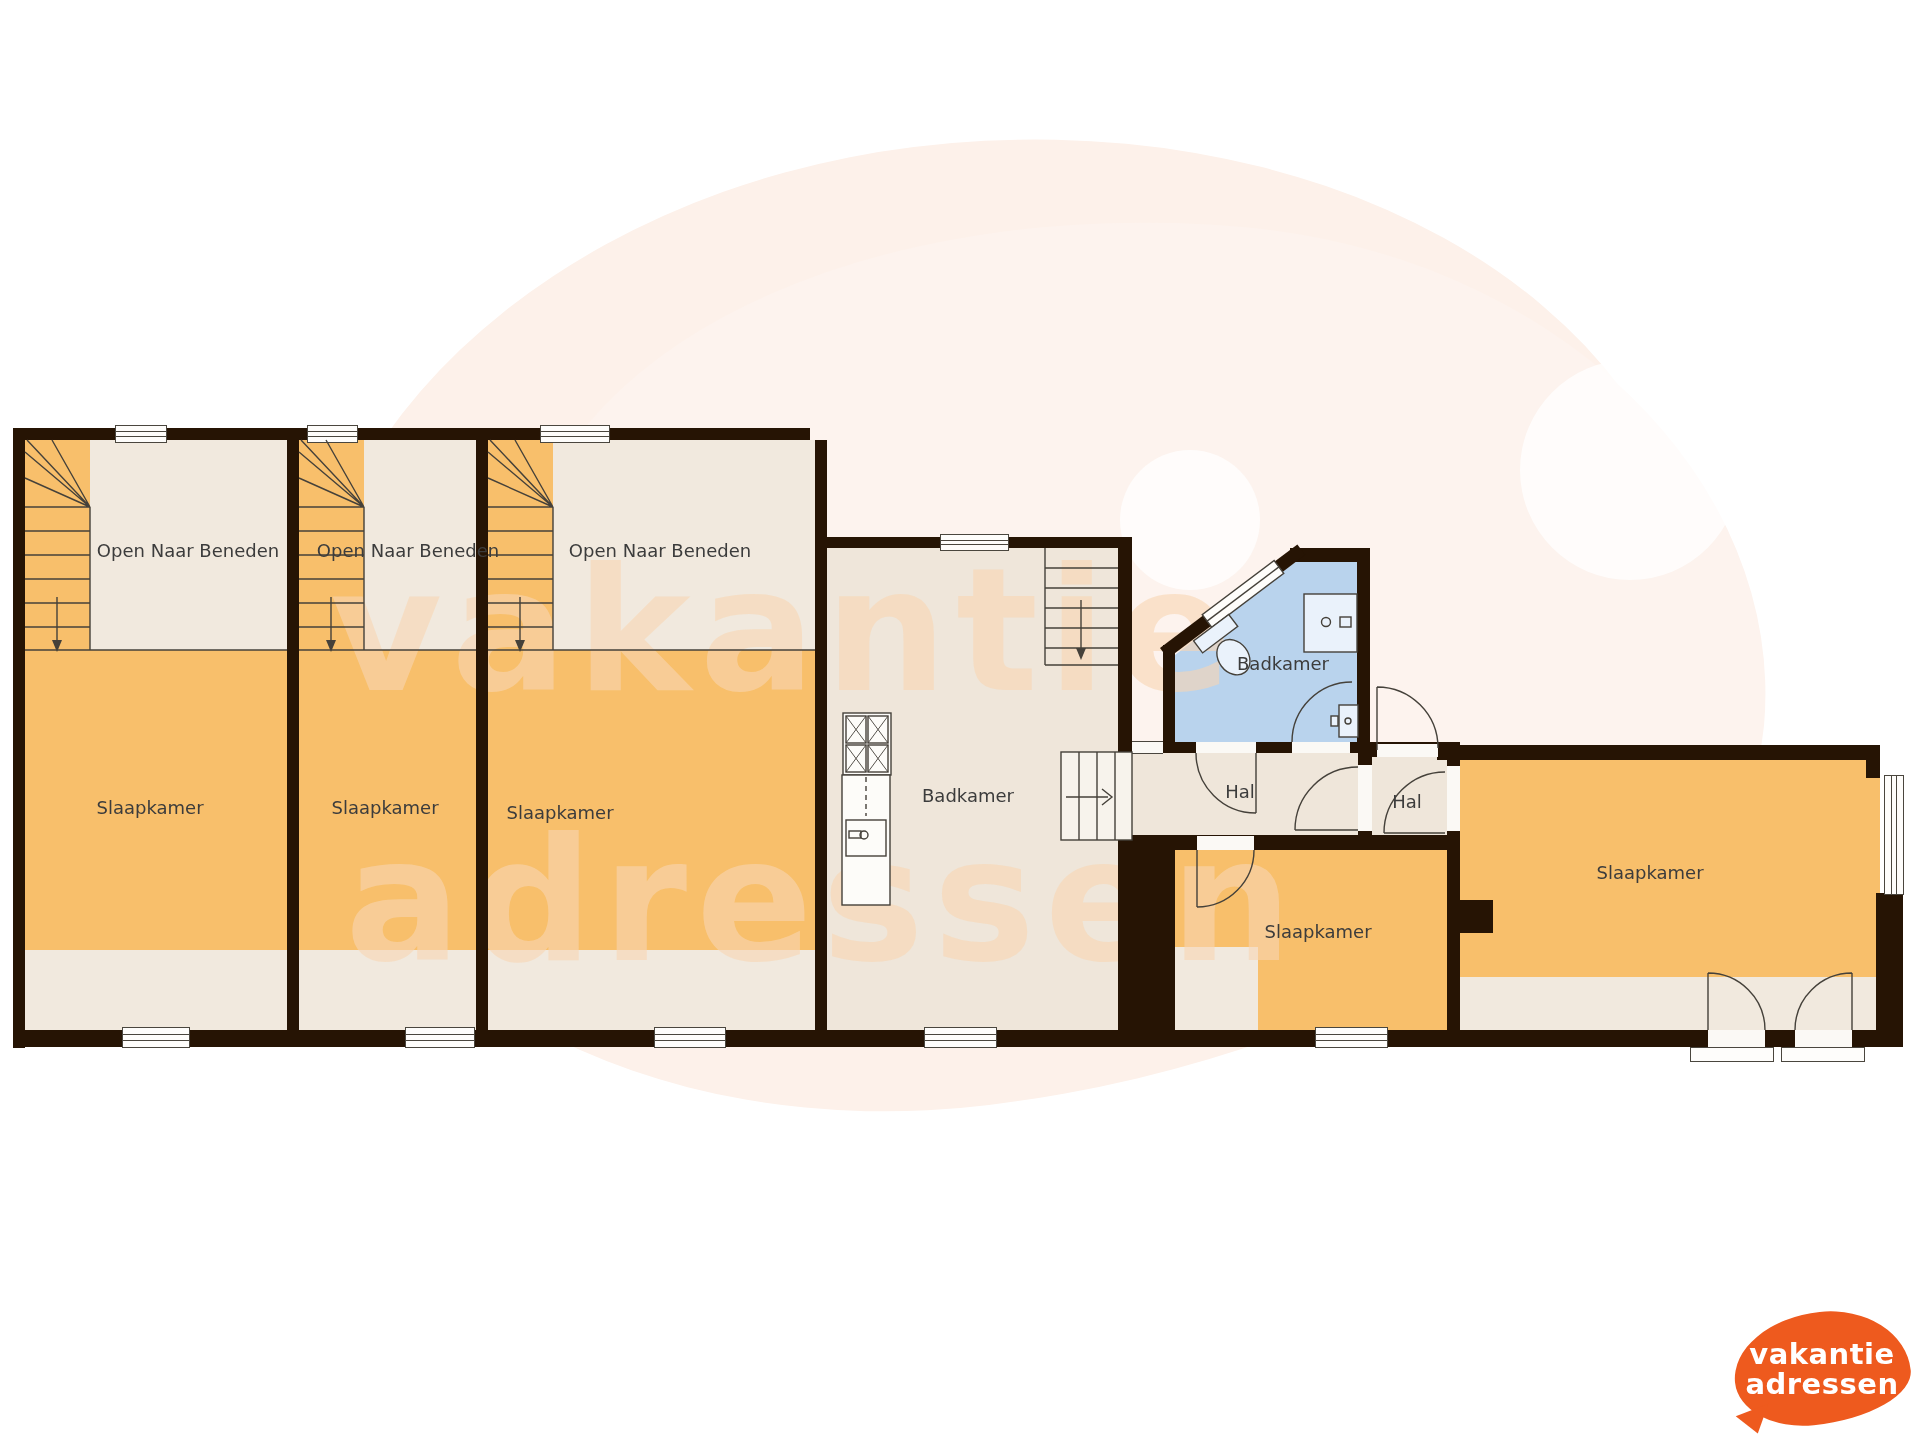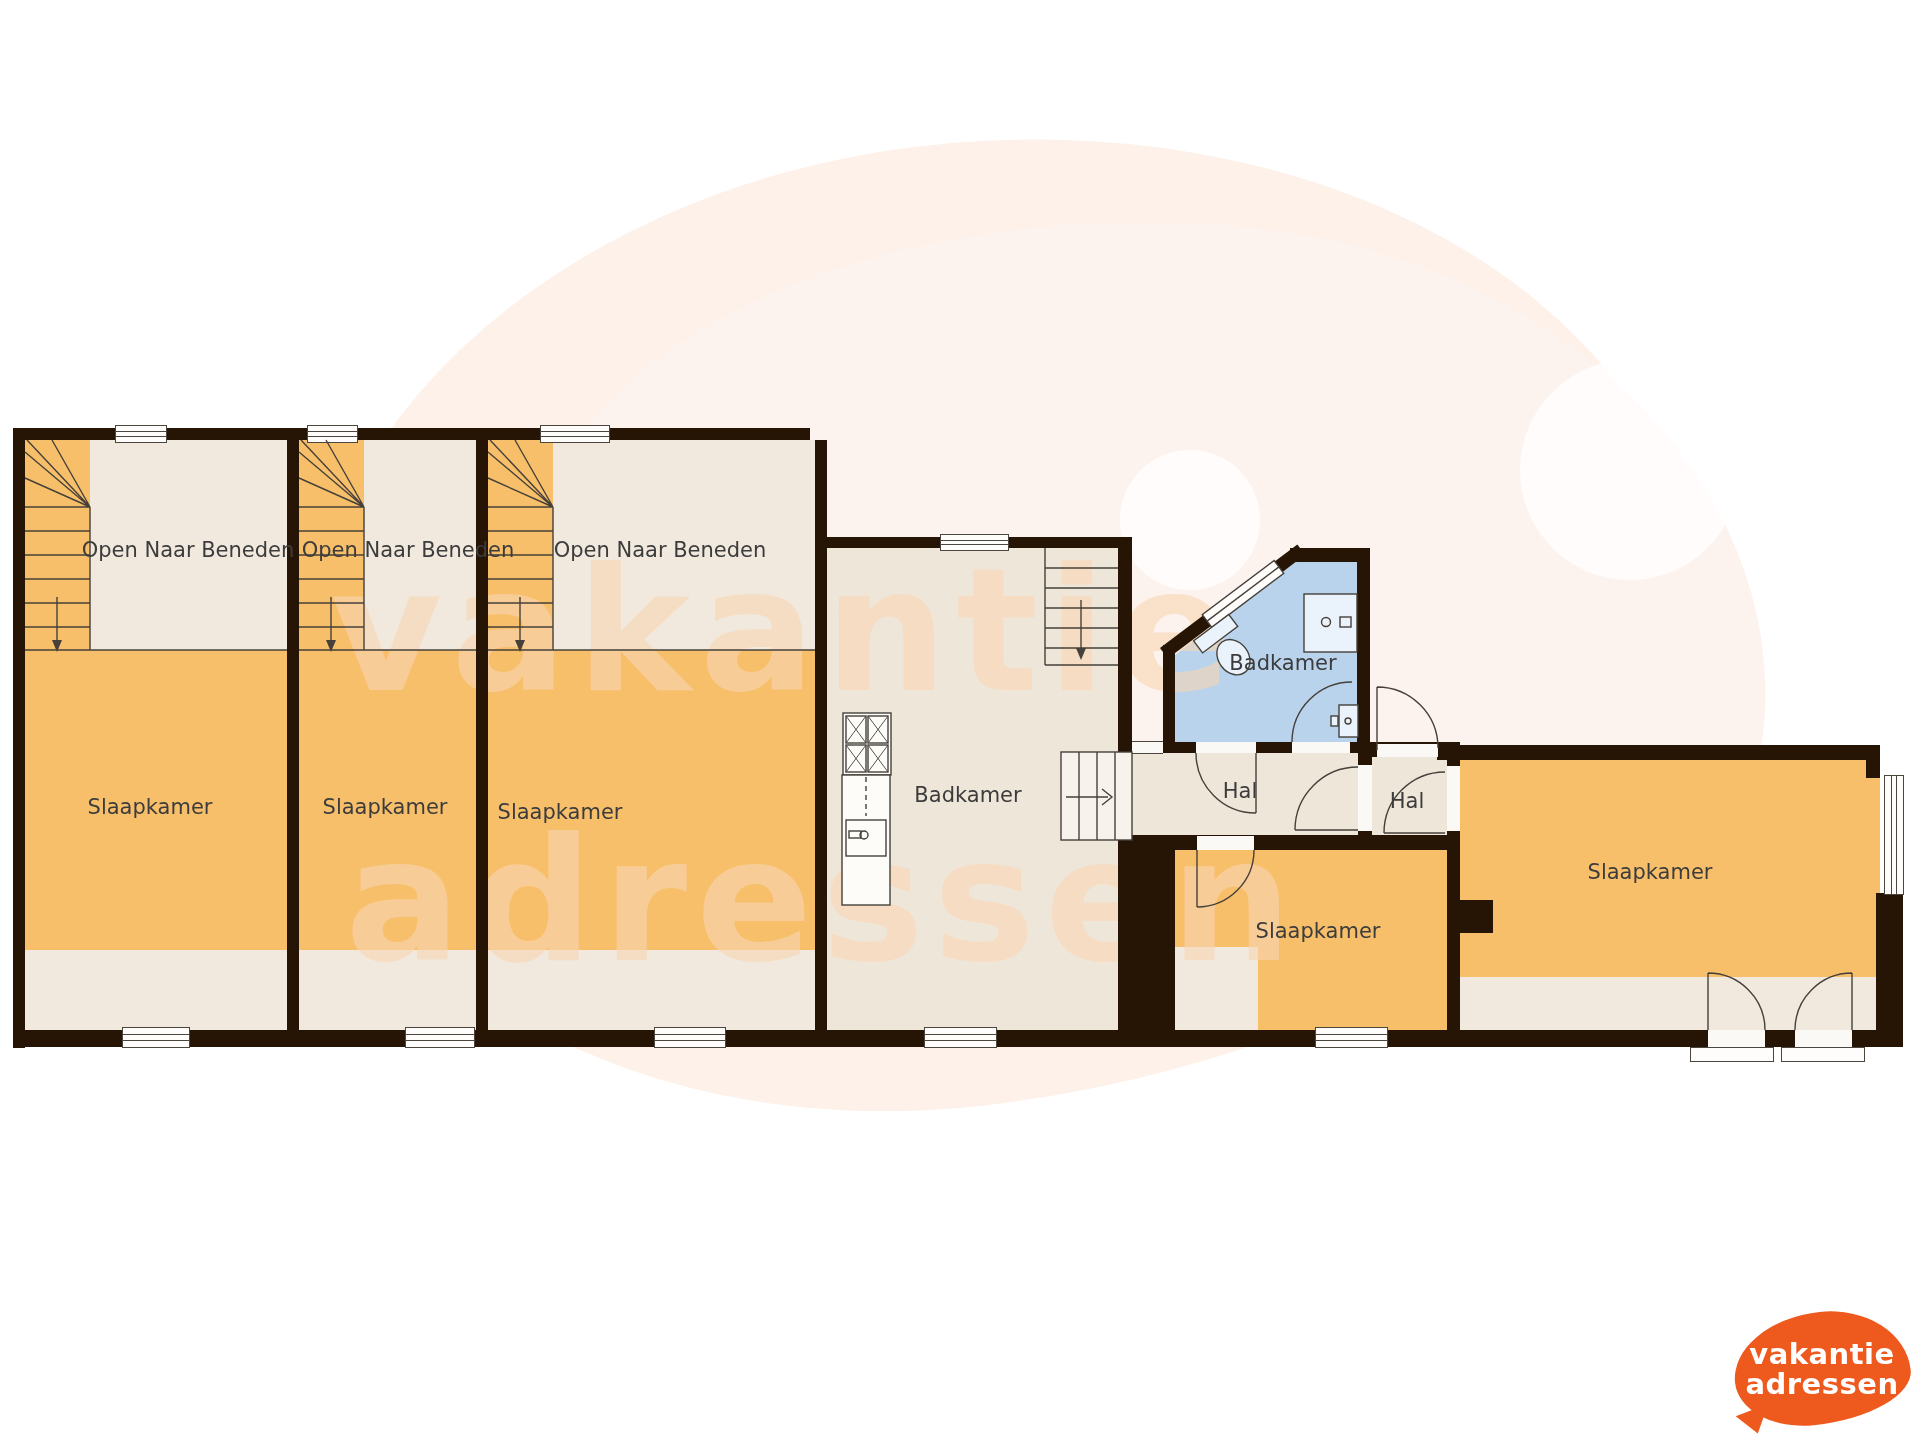--- a/index.html
+++ b/index.html
@@ -29,21 +29,21 @@
   
   .wall{background:var(--wall);z-index:4;}
   .diag{transform-origin:left top;}
   .gap{background:#fbf9f5;z-index:5;}
   .win-h,.win-v,.thr{background:#fefdfb;border:1.5px solid #4a463e;box-sizing:border-box;z-index:6;}
   .win-h::before,.win-h::after{content:'';position:absolute;left:0;right:0;border-top:1px solid #4a463e;}
   .win-h::before{top:31%;} .win-h::after{top:62%;}
   .win-v::before,.win-v::after{content:'';position:absolute;top:0;bottom:0;border-left:1px solid #4a463e;}
   .win-v::before{left:31%;} .win-v::after{left:62%;}
   svg.overlay{left:0;top:0;z-index:7;}
-  .lbl{z-index:8;color:var(--label);font-size:21px;white-space:nowrap;transform:translate(-50%,-50%);}
+  .lbl{z-index:8;color:var(--label);font-size:18px;white-space:nowrap;transform:translate(-50%,-50%);}
   
   .logo{left:1734px;top:1312px;width:176px;height:118px;z-index:9;}
   .logo .shape{position:absolute;left:0;top:0;width:176px;height:112px;background:var(--logo);
       border-radius:52% 48% 58% 42% / 55% 60% 40% 45%;transform:rotate(-6deg);}
   .logo .tail{position:absolute;left:8px;top:86px;width:0;height:0;border-style:solid;
       border-width:0 10px 30px 18px;border-color:transparent transparent var(--logo) transparent;
       transform:rotate(38deg);}
   .logo .txt{position:absolute;left:0;top:28px;width:176px;text-align:center;color:#fff;
       font-weight:bold;font-size:29px;line-height:1.02;letter-spacing:0.5px;}
 </style>

